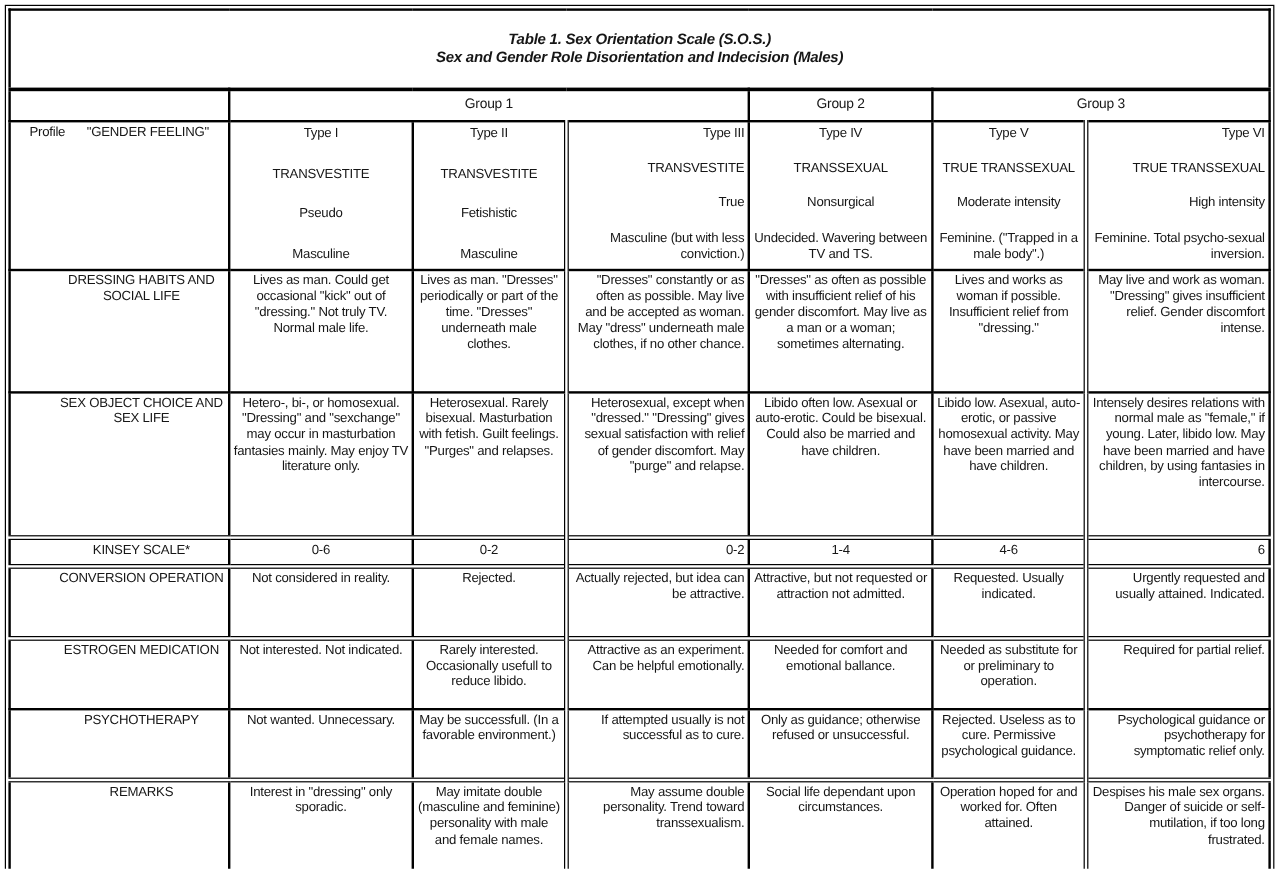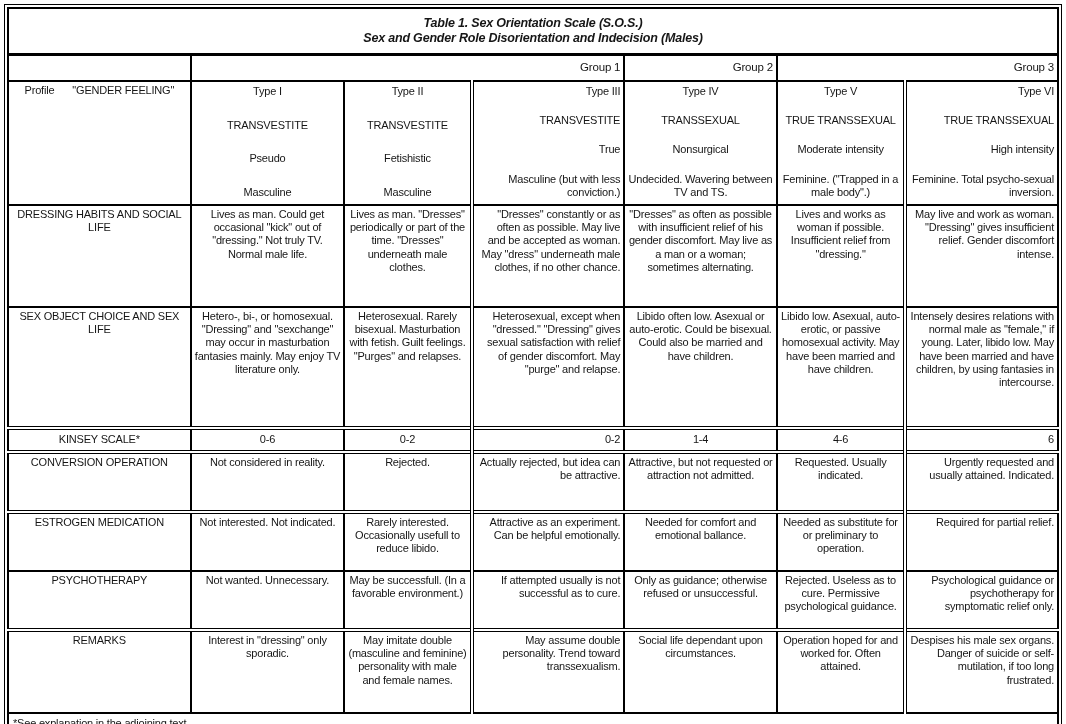--- a/index.html
+++ b/index.html
@@ -31,29 +31,28 @@
     line-height: 1.2;
     letter-spacing: -0.2px;
     text-align: center;
     vertical-align: top;
   }
   .title-cell {
     border-bottom: 3px solid #000;
     font-weight: bold;
     font-style: italic;
     font-size: 12.5px;
-    padding: 5px 2px;
+    padding: 15px 2px;
     vertical-align: middle;
     height: 34px;
   }
   .group-row td {
     height: 20px;
     vertical-align: middle;
     font-size: 11.5px;
-    text-align: right;
   }
   .profile-row td { height: 118px; }
   .stack {
     display: flex;
     flex-direction: column;
     justify-content: space-between;
     height: 114px;
     padding: 1px 0;
   }
   .stack2 {
@@ -67,21 +66,21 @@
   .r-sexobj  td { height: 114px; }
   .r-kinsey  td { height: 16px; vertical-align: middle; margin-top: 40px; }
   .r-conv    td { height: 52px; }
   .r-estr    td { height: 52px; }
   .r-psych   td { height: 52px; }
   .r-remarks td { height: 76px; }
   
   tr.ht td { border-top: 4px double #000; }
   
   .dl { border-left: 4px double #000; text-align: right; }
-  .label-cell { text-align: center; }
+  .label-cell { text-align: center; padding-left: 40px; }
   .footer-cell {
     text-align: left;
     height: 34px;
     padding: 3px 4px;
     font-size: 11px;
     vertical-align: top;
   }
   .footer-cell div { margin-bottom: 2px; }
 </style>
 </head>

